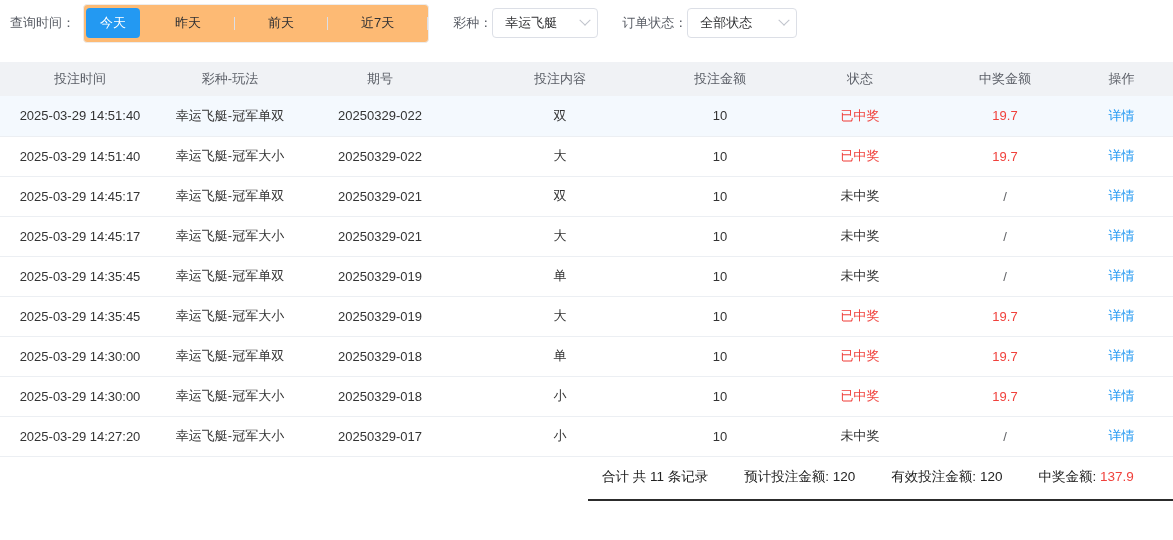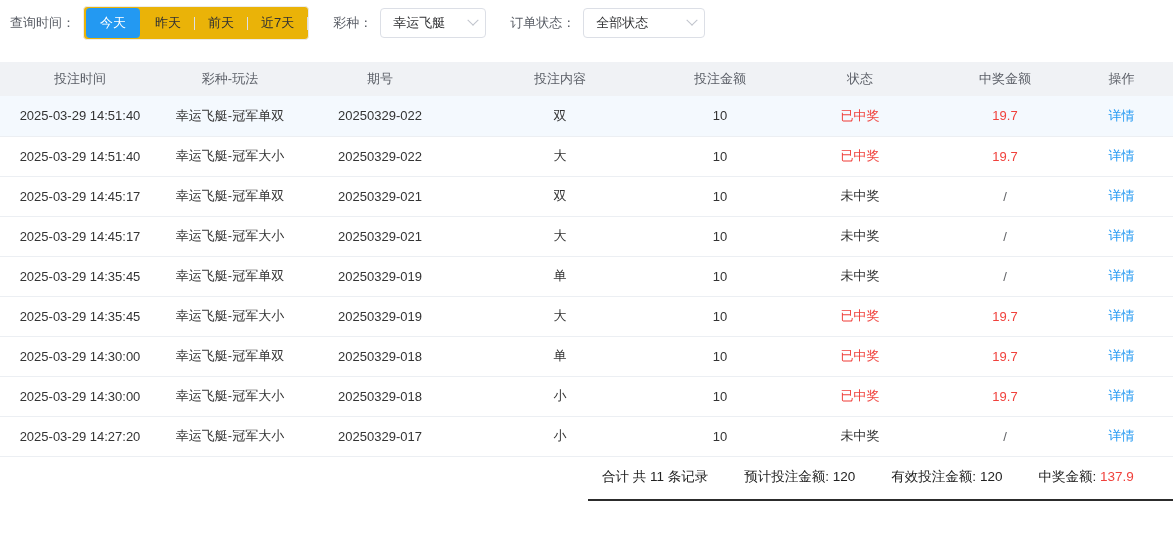--- a/index.html
+++ b/index.html
@@ -2,32 +2,32 @@
 <html style="--accent: #2399f2; --danger: #f0413c;"><head>
 <meta charset="utf-8">
 <style>
   * { margin:0; padding:0; box-sizing:border-box; }
   html,body { width:1173px; height:540px; background:#fff; overflow:hidden;
     font-family:"Liberation Sans","DejaVu Sans",sans-serif; }
   
   .filter-bar { display:flex; align-items:center; height:46px; padding-left:10px; }
   .flabel { font-size:13px; color:#5a5e66; white-space:nowrap; }
   .btn-group { display:inline-flex; align-items:center; border:1px solid #ececec;
-    border-radius:4px; margin-left:8px; height:34px; background:#eab308; }
+    border-radius:4px; margin-left:8px; height:39px; background:#fdba74;gap:20px; }
   .bg-item { font-size:13px; color:#303133; padding:6px 13px; cursor:pointer; white-space:nowrap; }
   .bg-item.active { background:var(--accent); color:#fff; border-radius:4px; margin:0 2px; padding:6px 14px; }
   .bg-divider { width:1px; height:13px; background:#dcdfe6; }
   .select-box { display:inline-flex; align-items:center; justify-content:space-between;
     border:1px solid #dcdfe6; border-radius:4px; height:30px; padding:0 8px 0 12px;
     font-size:13px; color:#303133; background:#fff; cursor:pointer; }
   .chevron { width:8px; height:8px; border-right:1.5px solid #c0c4cc; border-bottom:1.5px solid #c0c4cc;
     transform:rotate(45deg) translate(-2px,-2px); margin-left:10px; }
   .primary-btn { background:var(--accent); color:#fff; border:none; border-radius:4px;
     font-size:13px; padding:8px 27px; cursor:pointer; }
-  .ml24 { margin-left:24px; } .ml8 { margin-left:8px; } .ml29 { margin-left:29px; }
+  .ml24 { margin-left:24px; } .ml8 { } .ml29 { margin-left:29px; }
   
   table { width:1173px; border-collapse:collapse; table-layout:fixed; margin-top:16px; }
   thead th { background:#f0f2f5; color:#5a5e66; font-weight:400; font-size:13px;
     height:34px; text-align:center; }
   tbody td { font-size:13px; color:#333; height:40px; text-align:center;
     border-bottom:1px solid #eceff3; white-space:nowrap; overflow:hidden; }
   tbody tr { background:#fff; }
   tbody tr.row-highlight { background:#f4f9fe; }
   .c-red { color:var(--danger); }
   .c-muted { color:#606266; }
@@ -53,21 +53,21 @@
       <span class="bg-divider"></span>
     </div>
 
   <span class="flabel ml24">彩种：</span>
   <div class="select-box ml8" style="width:106px">
     <span>幸运飞艇</span>
     <span class="chevron"></span>
   </div>
 
   <span class="flabel ml24">订单状态：</span>
-  <div class="select-box ml8" style="width:122px">
+  <div class="select-box ml8" style="width:110px">
     <span>全部状态</span>
     <span class="chevron"></span>
   </div>
 
 </div>
 
 <table>
   <colgroup>
     <col style="width:160px">
       <col style="width:140px">

